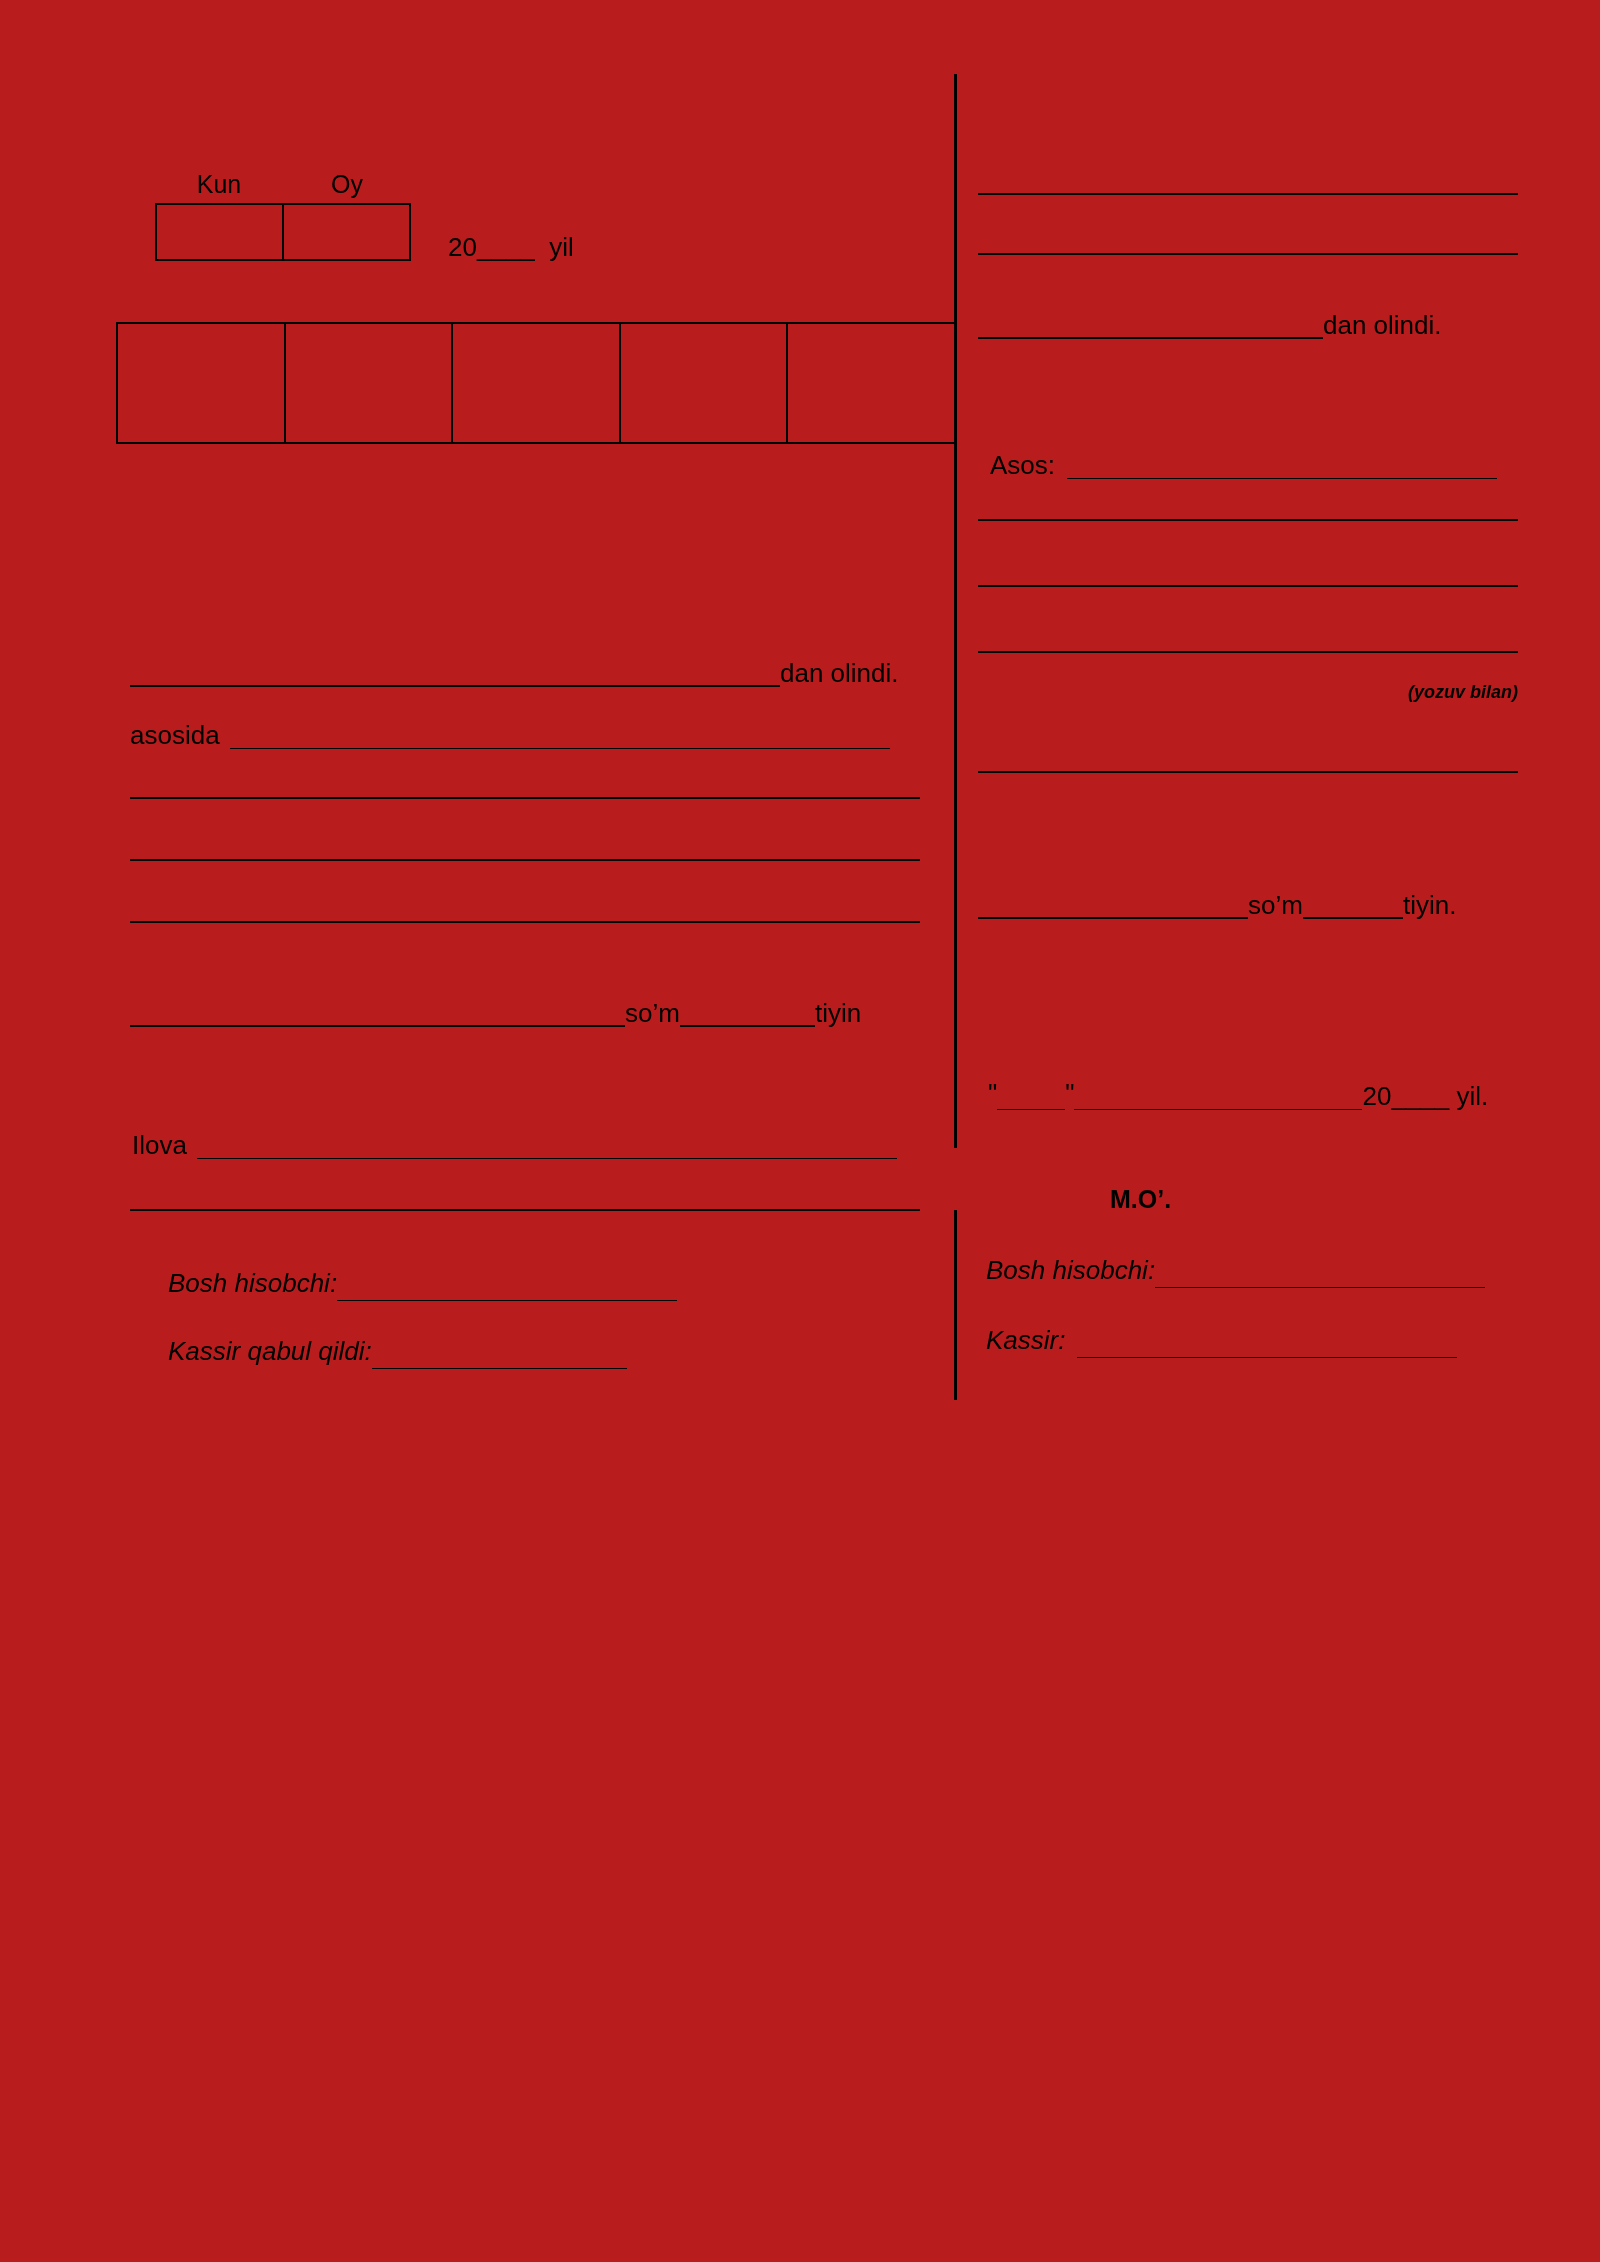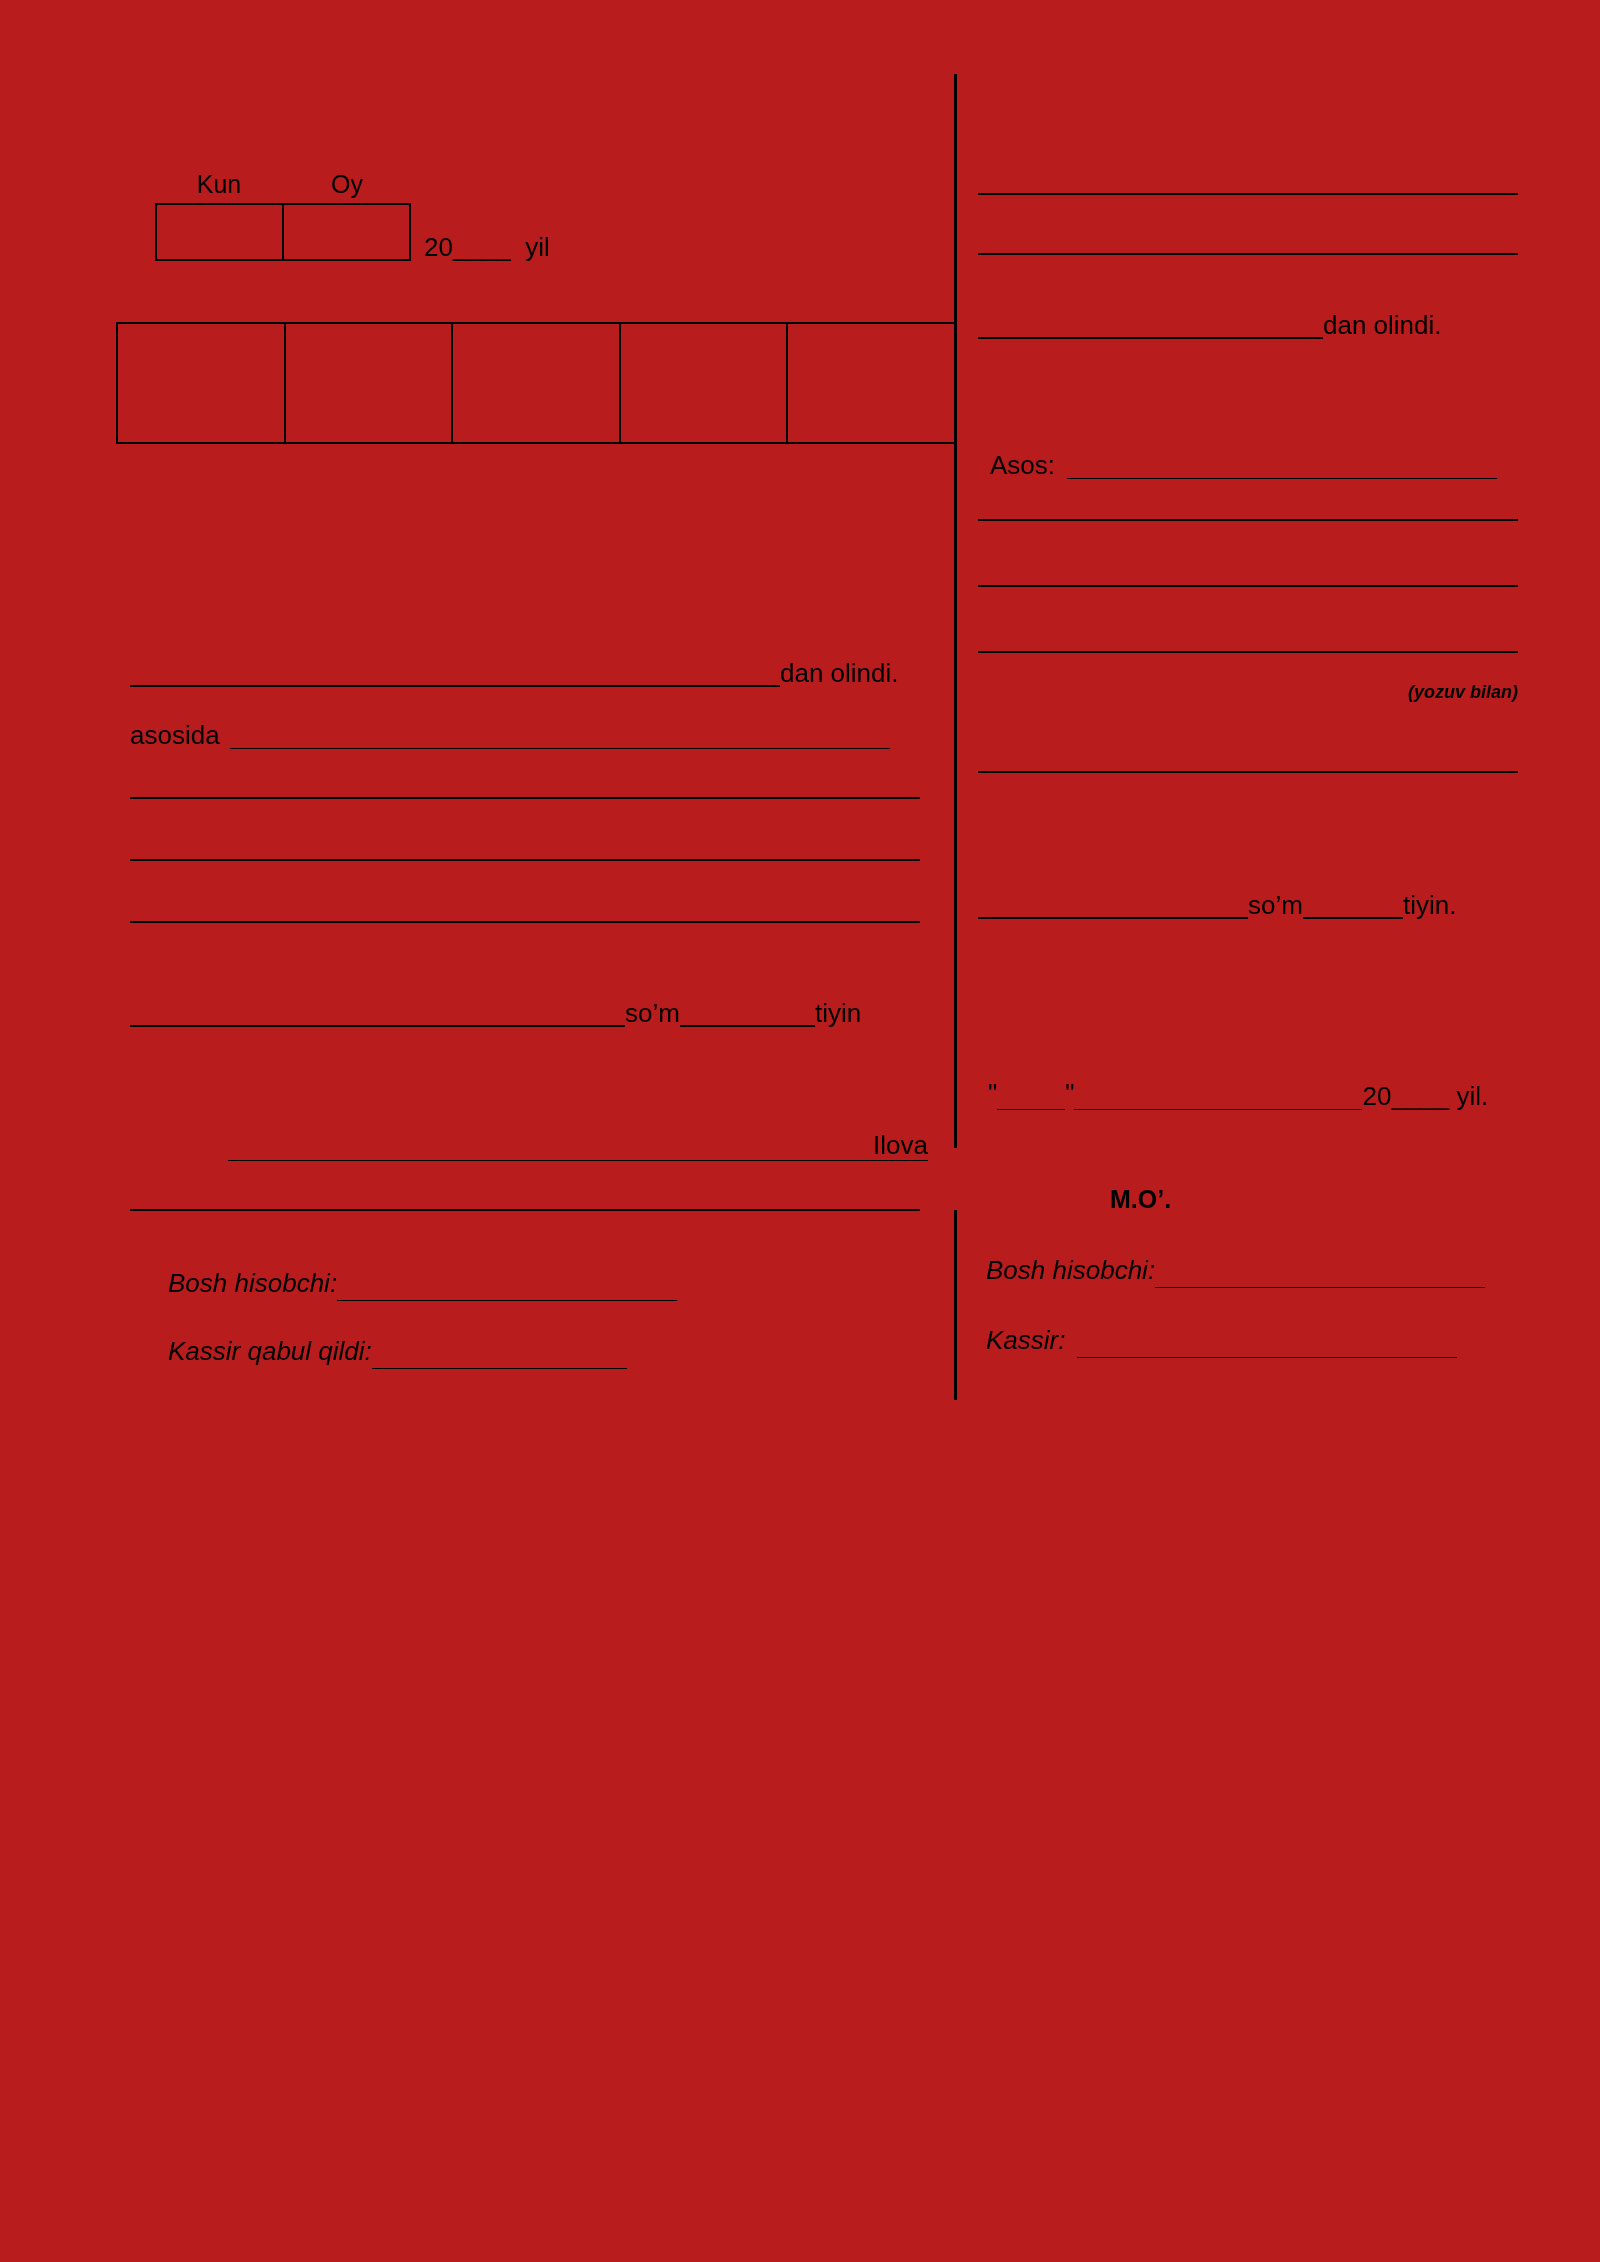--- a/index.html
+++ b/index.html
@@ -55,21 +55,21 @@
     box-sizing: border-box;
   }
   .date-box .cell {
     flex: 1;
     box-sizing: border-box;
   }
   .date-box .cell + .cell { border-left: 2px solid #000; }
 
   .year-label {
     position: absolute;
-    left: 424px;
+    left: 448px;
     top: 232px;
     font-size: 26px;
     white-space: pre;
   }
 
   
   .acct-table {
     position: absolute;
     left: 116px;
     top: 322px;
@@ -182,21 +182,21 @@
     <div class="rule" style="width:790px;"></div>
   </div>
 
   <div class="row" style="left:130px; top:1000px; width:790px;">
     <div class="rule" style="width:495px;"></div>
     <div class="txt">so’m</div>
     <div class="rule" style="width:135px;"></div>
     <div class="txt">tiyin</div>
   </div>
 
-  <div class="row" style="left:138px; top:1132px; width:790px;flex-direction:column;">
+  <div class="row" style="left:132px; top:1132px; width:790px;">
     <div class="txt">Ilova</div>
     <div class="rule rule-thin" style="width:700px; margin-left:10px;"></div>
   </div>
   <div class="row" style="left:130px; top:1208px; width:790px;">
     <div class="rule" style="width:790px;"></div>
   </div>
 
   <div class="row" style="left:168px; top:1268px; width:700px;">
     <div class="sig">Bosh hisobchi:</div>
     <div class="rule rule-thin" style="width:340px;"></div>

